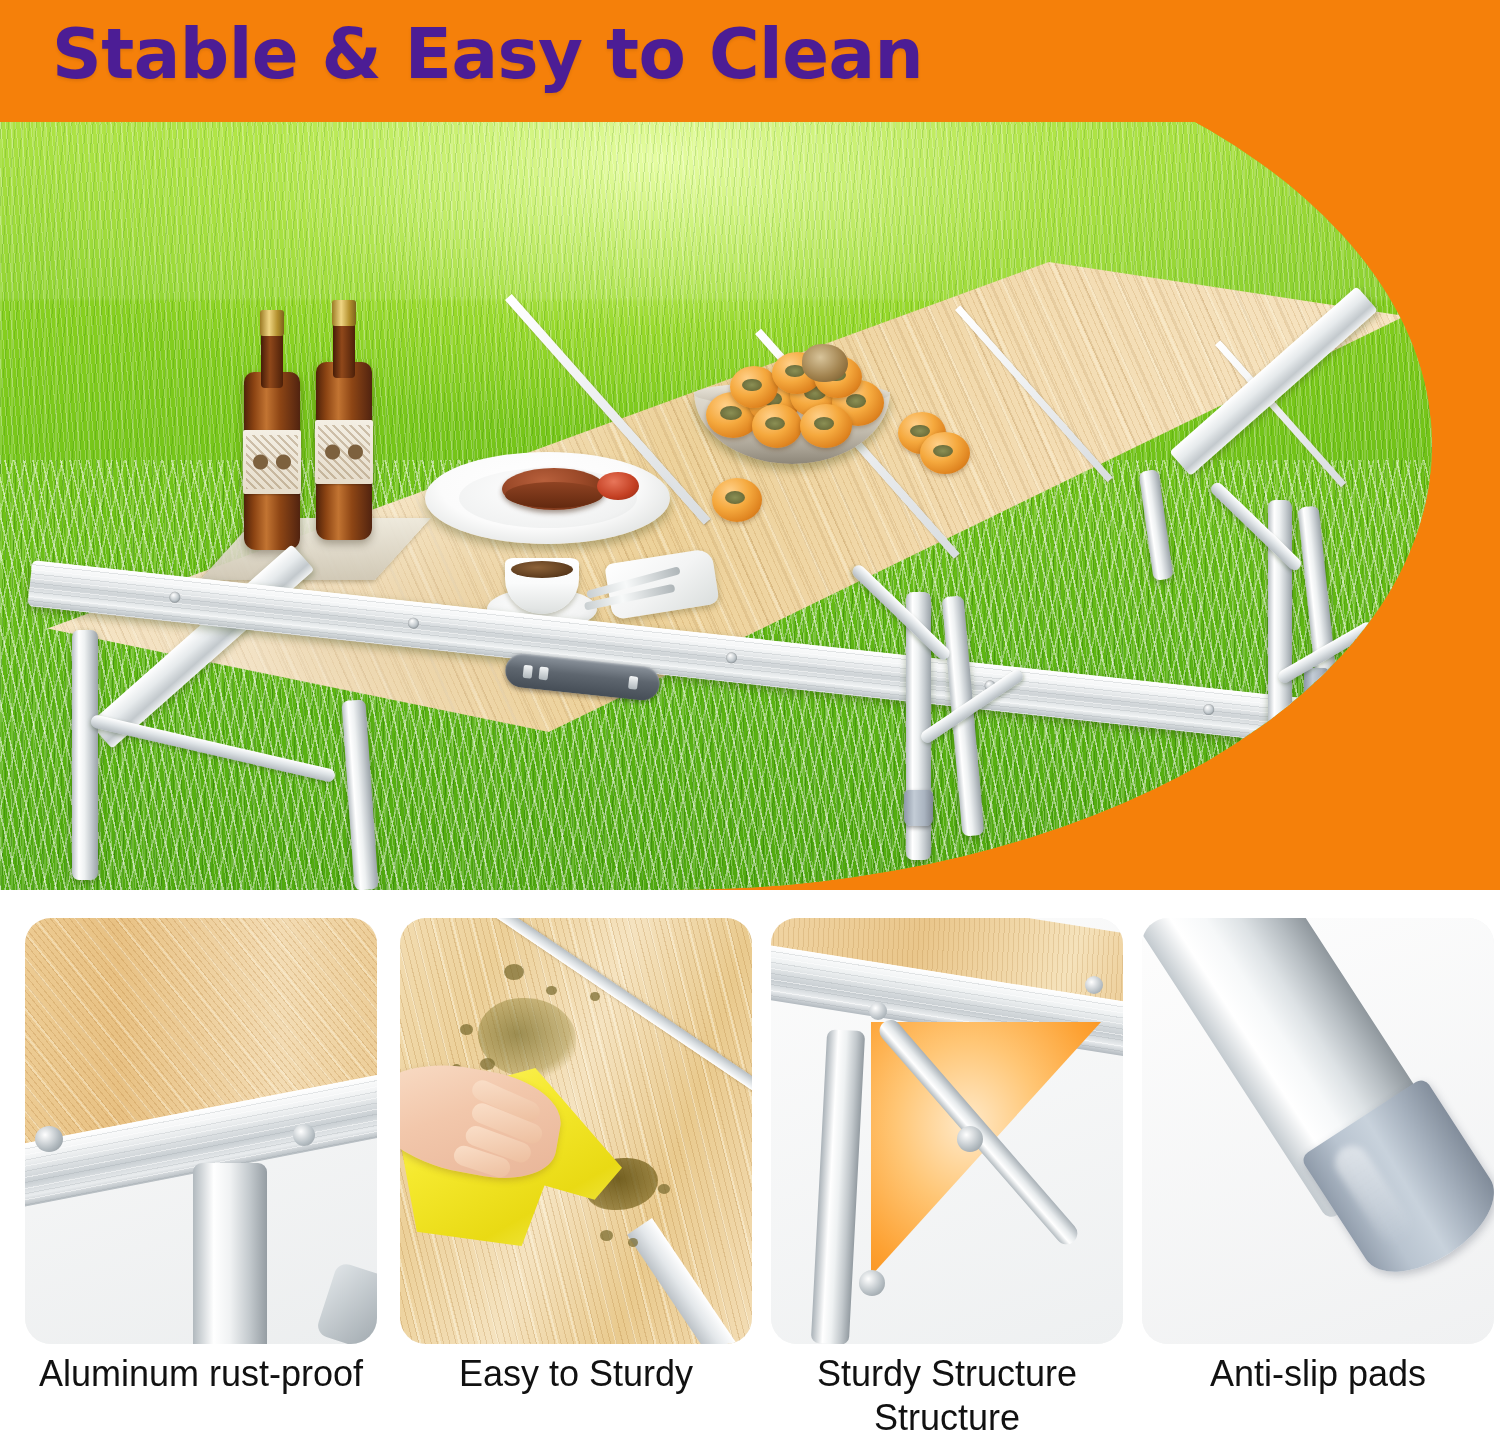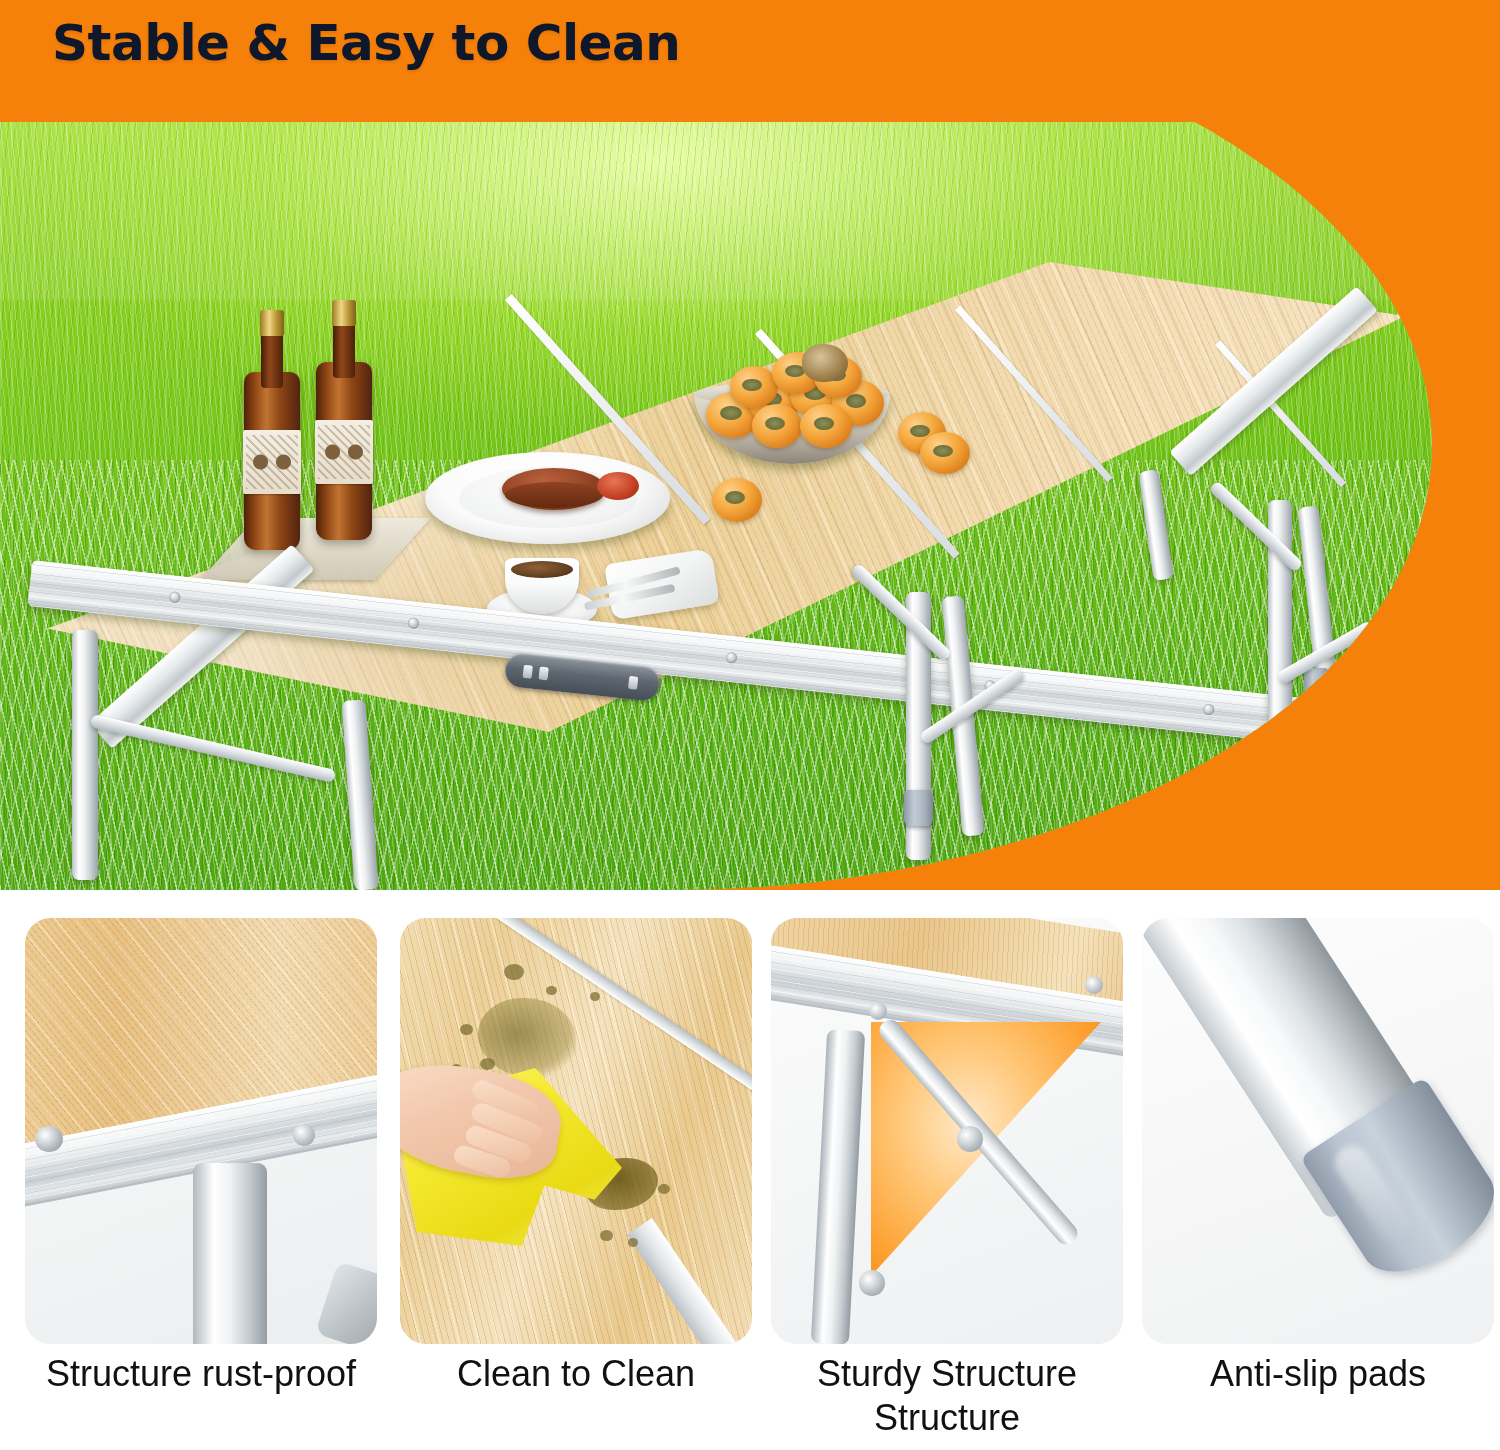--- a/index.html
+++ b/index.html
@@ -6,21 +6,21 @@
   html,body { width:1500px; height:1450px; background:#ffffff; }
   body { font-family:"Liberation Sans", sans-serif; overflow:hidden; position:relative; }
 
   
   .banner{
     position:absolute; left:0; top:0; width:1500px; height:122px;
     background:#F5800A; z-index:30; overflow:visible;
   }
   .banner-title{
     position:absolute; left:52px; top:14px;
-    font-size:50px; font-weight:bold; color:#0f172a;
+    font-size:69px; font-weight:bold; color:#4c1d95;
     letter-spacing:-0.5px; white-space:nowrap;
     text-shadow:0 2px 3px rgba(120,60,0,.18);
     font-family:"DejaVu Sans", sans-serif;
   }
 
   
   .hero{
     position:absolute; left:0; top:0; width:1500px; height:890px;
     overflow:hidden; background:#ffffff; z-index:10;
   }
@@ -626,17 +626,17 @@
     <div class="k4-bg"></div>
     <div class="k4-tube"></div>
     <div class="k4-cap">
       <div class="k4-cap-hi"></div>
     </div>
   </div>
 
 </div>
 
 <div class="captions">
-  <div class="caption c1">Structure rust-proof</div>
-  <div class="caption c2">Clean to Clean</div>
+  <div class="caption c1">Aluminum rust-proof</div>
+  <div class="caption c2">Easy to Sturdy</div>
   <div class="caption c3">Sturdy Structure Structure</div>
   <div class="caption c4">Anti-slip pads</div>
 </div>
 
 </body></html>

